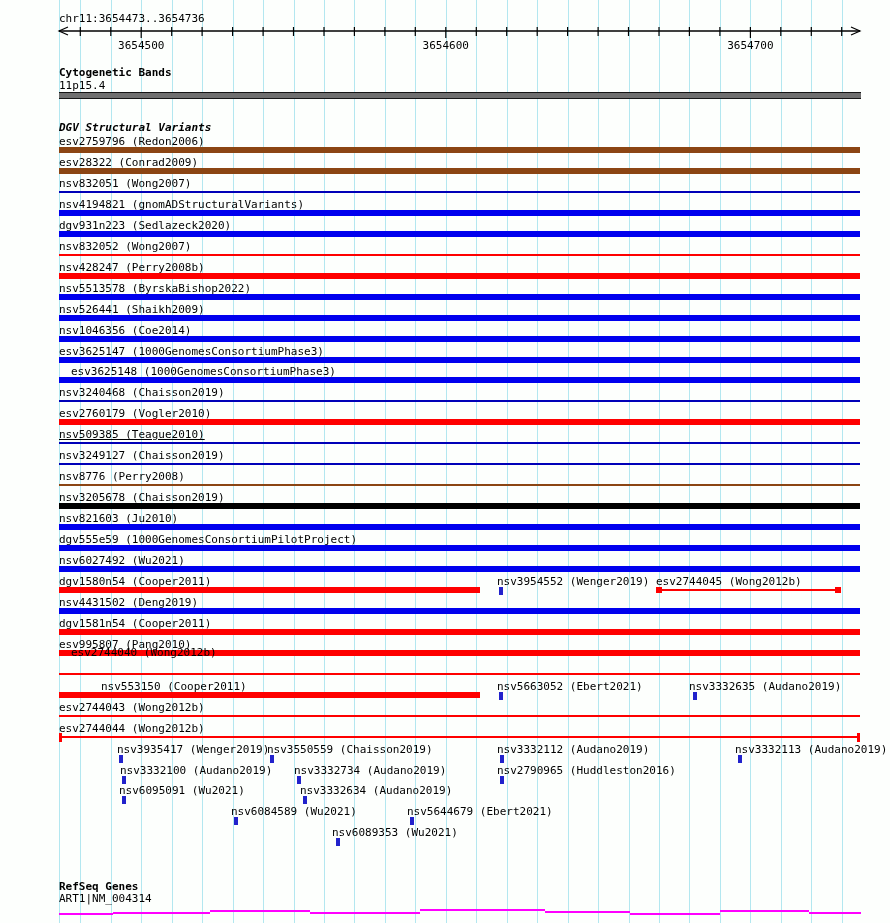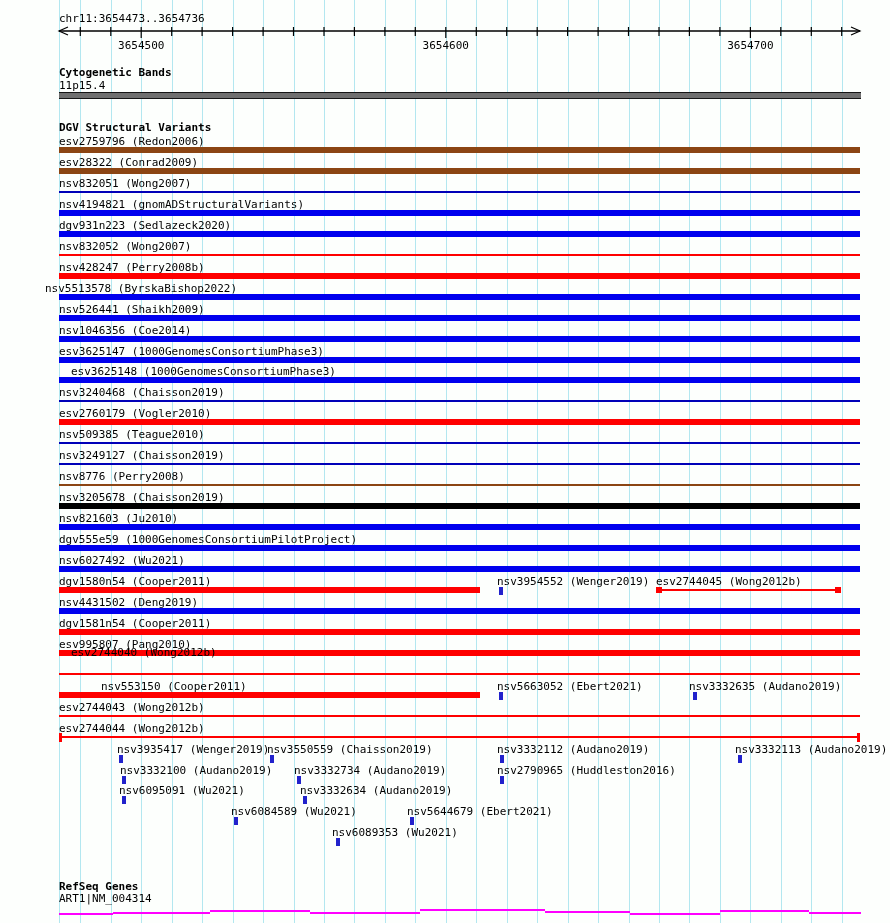--- a/index.html
+++ b/index.html
@@ -81,52 +81,52 @@
       <text x="750.4" y="49" text-anchor="middle">3654700</text>
       <line x1="780.8" x2="780.8" y1="27" y2="36" stroke="#000000" stroke-width="1.2"></line>
       <line x1="811.3" x2="811.3" y1="27" y2="36" stroke="#000000" stroke-width="1.2"></line>
       <line x1="841.7" x2="841.7" y1="27" y2="36" stroke="#000000" stroke-width="1.2"></line>
     </svg>
 
   <div class="lbl heading" style="left:59px;top:67px;">Cytogenetic Bands</div>
   <div class="lbl" style="left:59px;top:80px;">11p15.4</div>
   <div class="band" style="left:59px;top:92px;width:802px;height:5px;"></div>
 
-  <div class="lbl heading" style="left:59px;top:122px;">DGV Structural Variants</div>
+  <div class="lbl heading" style="left:59px;top:122px;font-style:italic;">DGV Structural Variants</div>
 
   <div id="variant-layer">
       <div class="lbl" style="position: absolute; left: 59px; top: 136px;">esv2759796 (Redon2006)</div>
       <div class="feat" style="position: absolute; left: 59px; top: 147px; width: 801px; height: 6px; background: rgb(139, 69, 19);"></div>
       <div class="lbl" style="position: absolute; left: 59px; top: 157px;">esv28322 (Conrad2009)</div>
       <div class="feat" style="position: absolute; left: 59px; top: 168px; width: 801px; height: 6px; background: rgb(139, 69, 19);"></div>
       <div class="lbl" style="position: absolute; left: 59px; top: 178px;">nsv832051 (Wong2007)</div>
       <div class="feat" style="position: absolute; left: 59px; top: 191px; width: 801px; height: 2px; background: rgb(0, 0, 184);"></div>
       <div class="lbl" style="position: absolute; left: 59px; top: 199px;">nsv4194821 (gnomADStructuralVariants)</div>
       <div class="feat" style="position: absolute; left: 59px; top: 210px; width: 801px; height: 6px; background: rgb(0, 0, 238);"></div>
       <div class="lbl" style="position: absolute; left: 59px; top: 220px;">dgv931n223 (Sedlazeck2020)</div>
       <div class="feat" style="position: absolute; left: 59px; top: 231px; width: 801px; height: 6px; background: rgb(0, 0, 238);"></div>
       <div class="lbl" style="position: absolute; left: 59px; top: 241px;">nsv832052 (Wong2007)</div>
       <div class="feat" style="position: absolute; left: 59px; top: 254px; width: 801px; height: 2px; background: rgb(255, 0, 0);"></div>
       <div class="lbl" style="position: absolute; left: 59px; top: 262px;">nsv428247 (Perry2008b)</div>
       <div class="feat" style="position: absolute; left: 59px; top: 273px; width: 801px; height: 6px; background: rgb(255, 0, 0);"></div>
-      <div class="lbl" style="position: absolute; left: 45px; top: 283px;">nsv5513578 (ByrskaBishop2022)</div>
+      <div class="lbl" style="position: absolute; left: 59px; top: 283px;">nsv5513578 (ByrskaBishop2022)</div>
       <div class="feat" style="position: absolute; left: 59px; top: 294px; width: 801px; height: 6px; background: rgb(0, 0, 238);"></div>
       <div class="lbl" style="position: absolute; left: 59px; top: 304px;">nsv526441 (Shaikh2009)</div>
       <div class="feat" style="position: absolute; left: 59px; top: 315px; width: 801px; height: 6px; background: rgb(0, 0, 238);"></div>
       <div class="lbl" style="position: absolute; left: 59px; top: 325px;">nsv1046356 (Coe2014)</div>
       <div class="feat" style="position: absolute; left: 59px; top: 336px; width: 801px; height: 6px; background: rgb(0, 0, 238);"></div>
       <div class="lbl" style="position: absolute; left: 59px; top: 346px;">esv3625147 (1000GenomesConsortiumPhase3)</div>
       <div class="feat" style="position: absolute; left: 59px; top: 357px; width: 801px; height: 6px; background: rgb(0, 0, 238);"></div>
       <div class="lbl" style="position: absolute; left: 59px; top: 366px; margin-left: 12px;">esv3625148 (1000GenomesConsortiumPhase3)</div>
       <div class="feat" style="position: absolute; left: 59px; top: 377px; width: 801px; height: 6px; background: rgb(0, 0, 238);"></div>
       <div class="lbl" style="position: absolute; left: 59px; top: 387px;">nsv3240468 (Chaisson2019)</div>
       <div class="feat" style="position: absolute; left: 59px; top: 400px; width: 801px; height: 2px; background: rgb(0, 0, 184);"></div>
       <div class="lbl" style="position: absolute; left: 59px; top: 408px;">esv2760179 (Vogler2010)</div>
       <div class="feat" style="position: absolute; left: 59px; top: 419px; width: 801px; height: 6px; background: rgb(255, 0, 0);"></div>
-      <div class="lbl" style="position: absolute; left: 59px; top: 429px;">nsv509385 (Teague2010)</div>
+      <div class="lbl" style="position: absolute; left: 59px; top: 429px; text-decoration: underline;">nsv509385 (Teague2010)</div>
       <div class="feat" style="position: absolute; left: 59px; top: 442px; width: 801px; height: 2px; background: rgb(0, 0, 184);"></div>
       <div class="lbl" style="position: absolute; left: 59px; top: 450px;">nsv3249127 (Chaisson2019)</div>
       <div class="feat" style="position: absolute; left: 59px; top: 463px; width: 801px; height: 2px; background: rgb(0, 0, 184);"></div>
       <div class="lbl" style="position: absolute; left: 59px; top: 471px;">nsv8776 (Perry2008)</div>
       <div class="feat" style="position: absolute; left: 59px; top: 484px; width: 801px; height: 2px; background: rgb(139, 69, 19);"></div>
       <div class="lbl" style="position: absolute; left: 59px; top: 492px;">nsv3205678 (Chaisson2019)</div>
       <div class="feat" style="position: absolute; left: 59px; top: 503px; width: 801px; height: 6px; background: rgb(0, 0, 0);"></div>
       <div class="lbl" style="position: absolute; left: 59px; top: 513px;">nsv821603 (Ju2010)</div>
       <div class="feat" style="position: absolute; left: 59px; top: 524px; width: 801px; height: 6px; background: rgb(0, 0, 238);"></div>
       <div class="lbl" style="position: absolute; left: 59px; top: 534px;">dgv555e59 (1000GenomesConsortiumPilotProject)</div>

